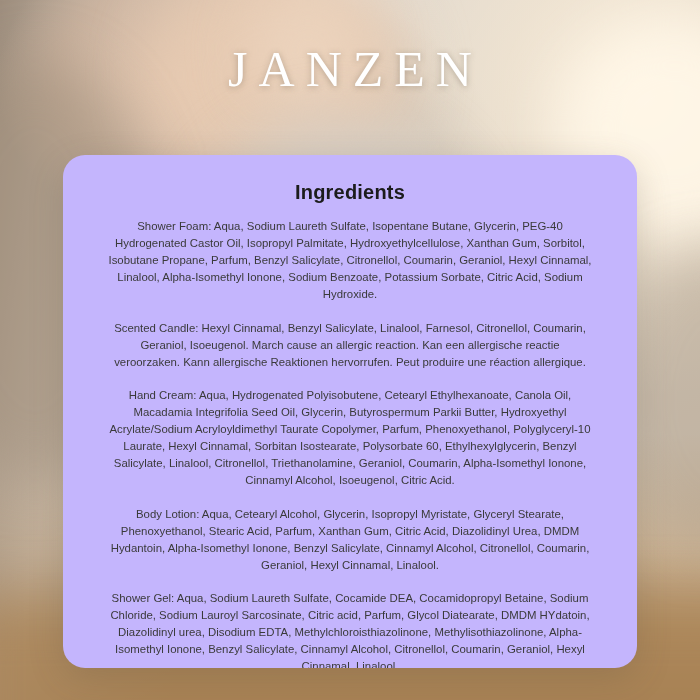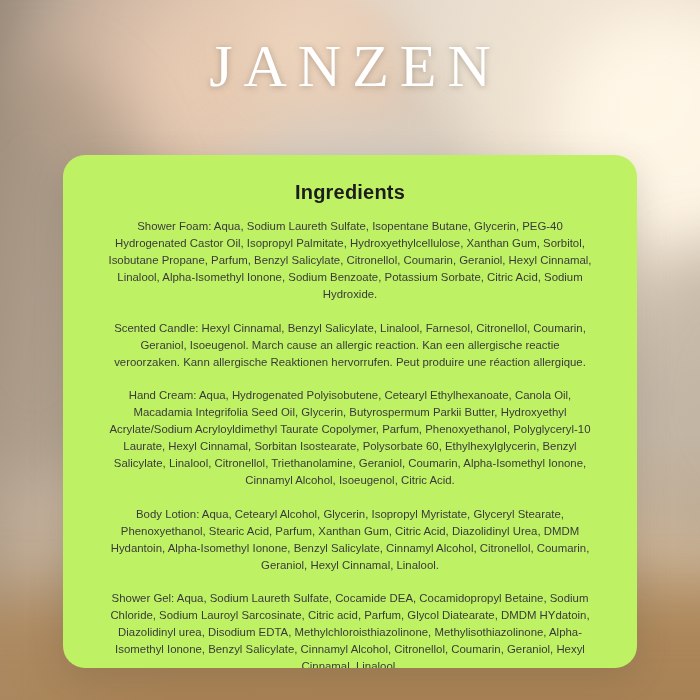--- a/index.html
+++ b/index.html
@@ -70,42 +70,42 @@
   }
   .blob-table {
     left: -40px; top: 600px; width: 820px; height: 180px;
     background: rgba(170,131,84,0.75);
     border-radius: 24px;
   }
 
   
   .brand {
     position: absolute;
-    top: 36px;
+    top: 44px;
     left: 0;
     width: 700px;
     text-align: center;
     font-family: "Liberation Serif", serif;
-    font-size: 60px;
+    font-size: 50px;
     letter-spacing: 11px;
     color: #ffffff;
     text-shadow: 0 1px 6px rgba(90,75,60,0.38);
     font-weight: 400;
     line-height: 1;
     text-indent: 11px;
   }
 
   
   .card {
     position: absolute;
     left: 63px;
     top: 155px;
     width: 574px;
     height: 513px;
-    background: #bef264;
+    background: #c4b5fd;
     border-radius: 22px;
     box-shadow: 0 10px 34px rgba(90,76,60,0.22);
     padding: 26px 38px 0 38px;
     box-sizing: border-box;
     overflow: hidden;
   }
   .card-title {
     text-align: center;
     font-size: 20px;
     font-weight: bold;

